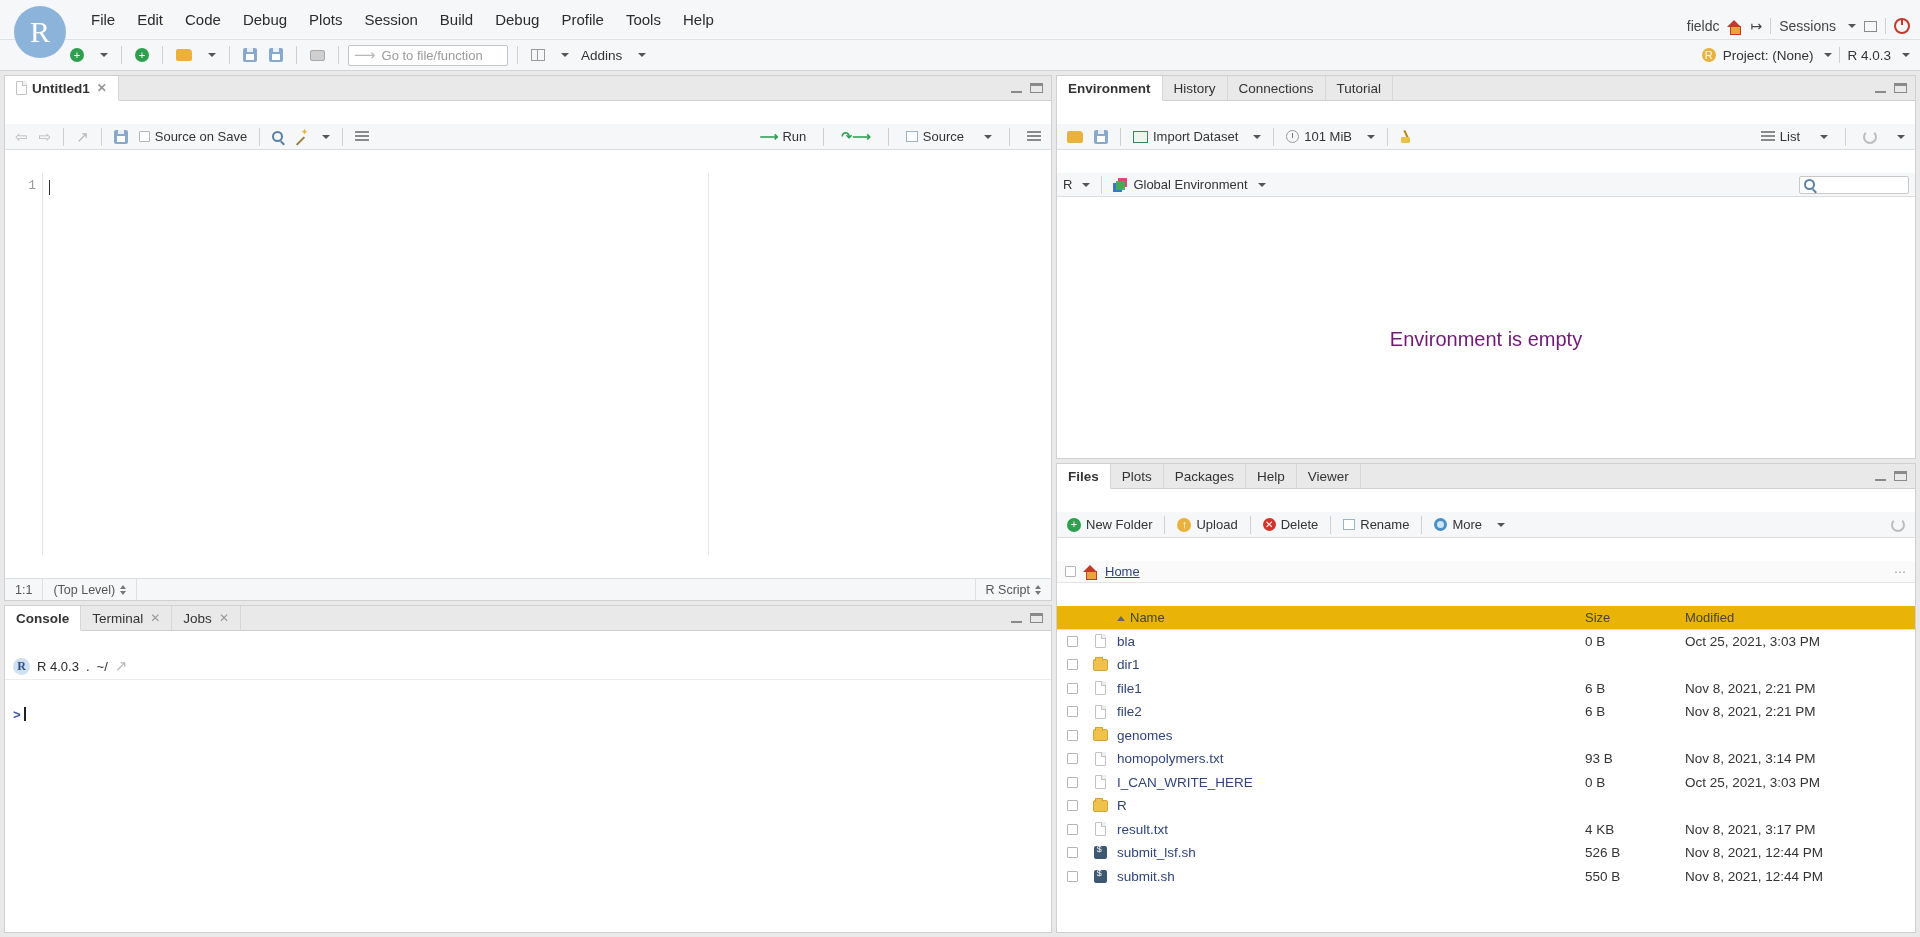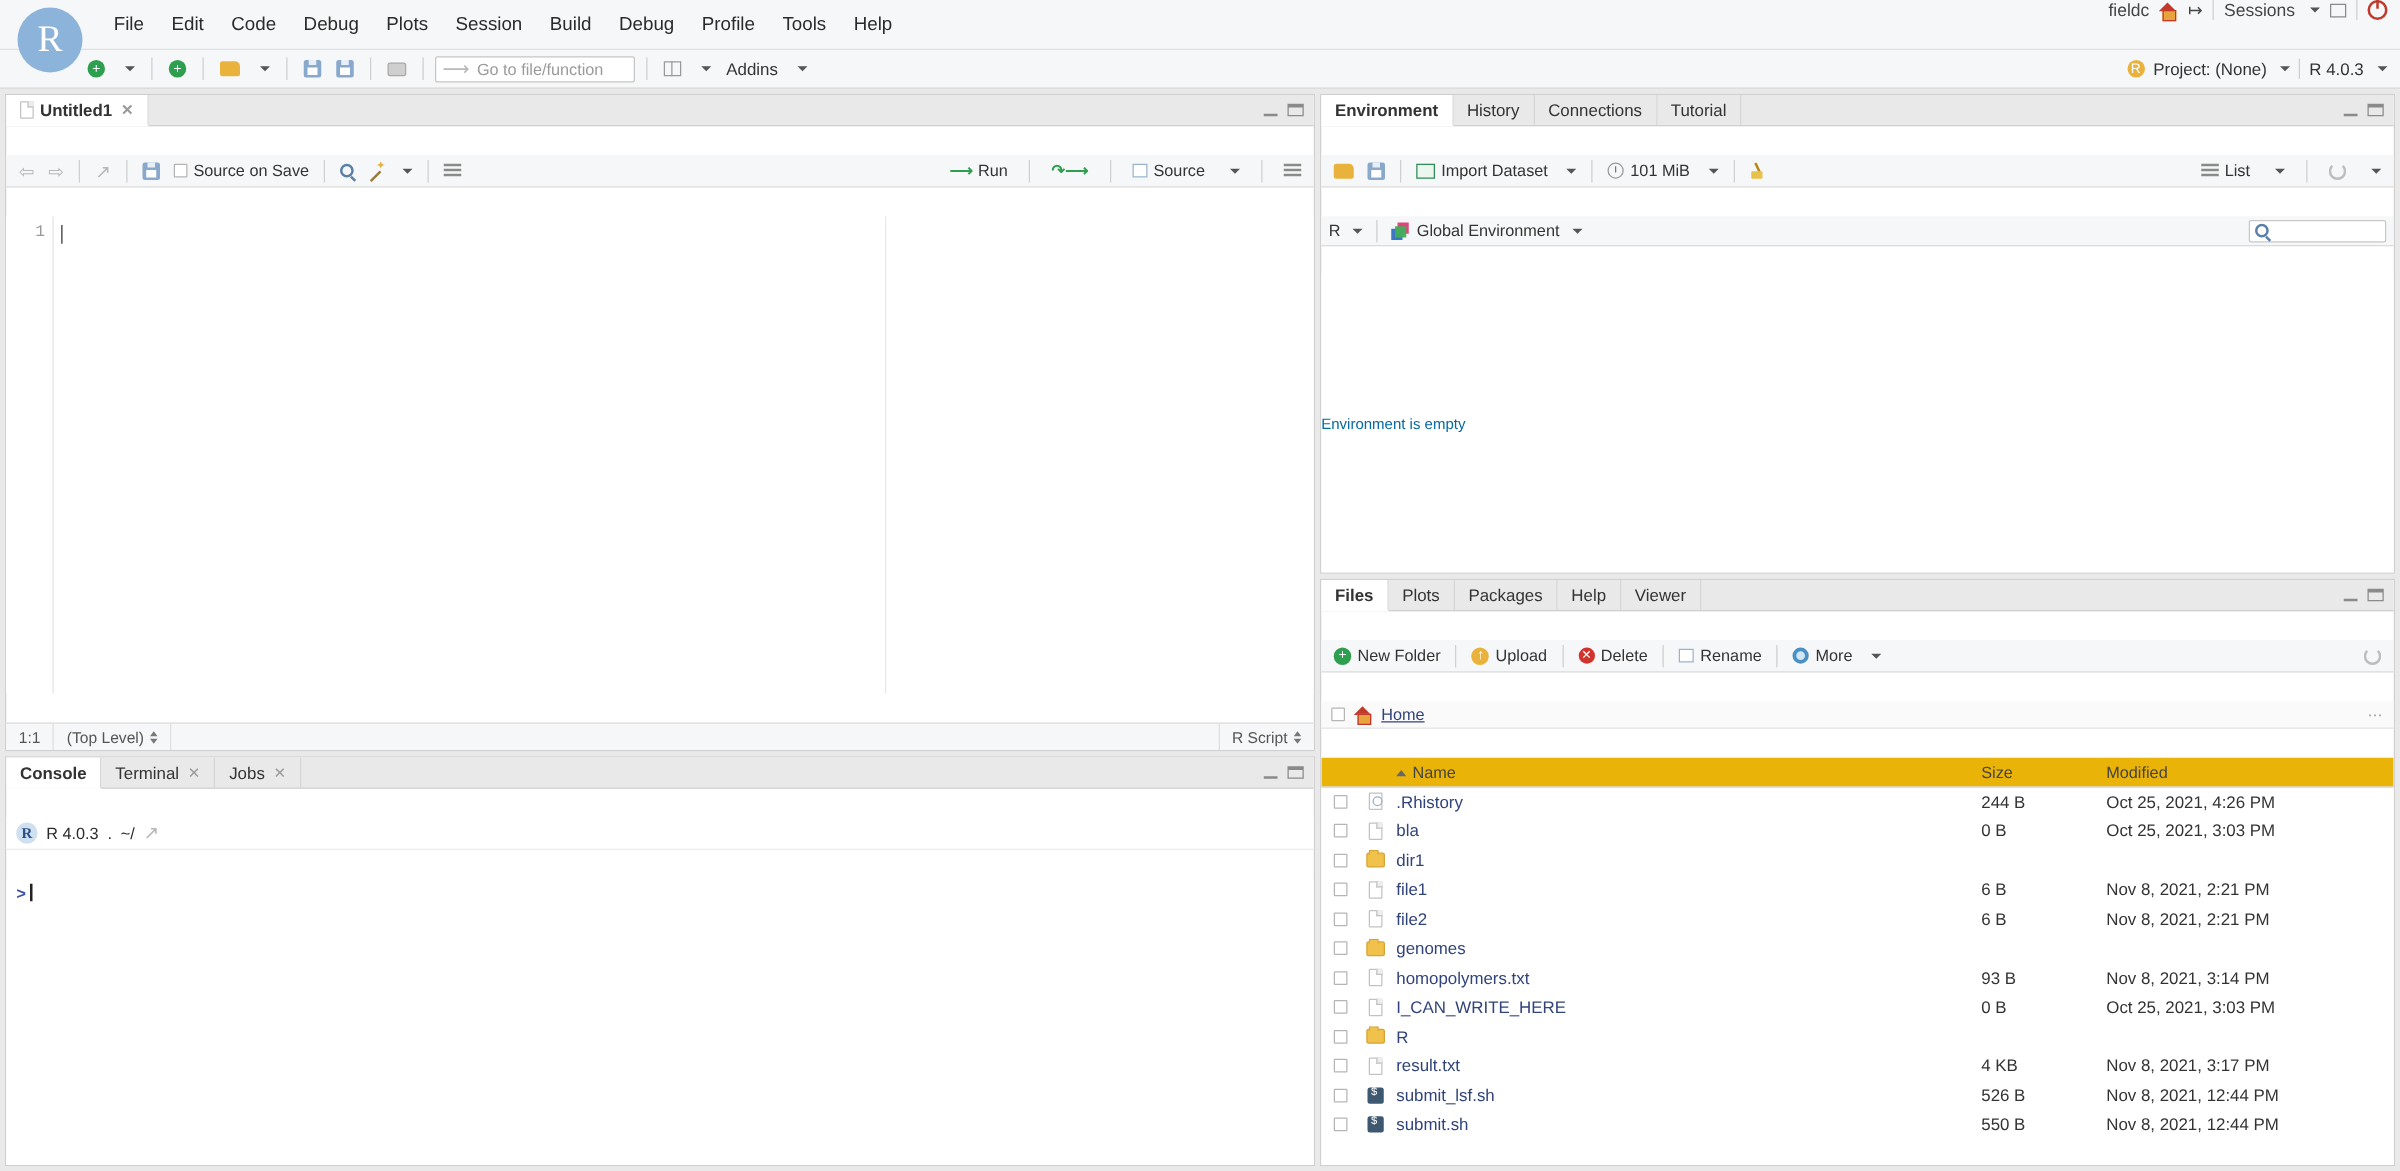--- a/index.html
+++ b/index.html
@@ -30,21 +30,21 @@
     font-size: 30px;
     margin-left: 14px;
     position: absolute; top: 6px; left: 0px;
     z-index: 5;
   }
   .menus { display: flex; margin-left: 80px; }
   .menu-item {
     padding: 3px 11px; font-size: 15px; color: #2b2b2b; cursor: default;
   }
   .menubar-right {
-    position: absolute; right: 10px; top: 0;
+    position: absolute; right: 10px; top: 18px;
     display: flex; align-items: center; gap: 8px; font-size: 14px; color: #444;
   }
   .mb-sep { width:1px; height: 16px; background:#cfcfcf; }
   .power {
     width: 16px; height: 16px; border-radius: 50%;
     border: 2px solid #c0392b; position: relative;
   }
   .power::after {
     content:""; position: absolute; left: 5px; top: -2px; width: 2px; height: 7px; background: #c0392b;
   }
@@ -138,21 +138,21 @@
   
   .env-pane { height: 384px; }
   .env-search {
     height: 24px; background:#f6f7f8; border-bottom:1px solid #dcdcdc; display:flex; align-items:center;
     gap:6px; padding: 0 6px; font-size:13px; flex:none;
   }
   .env-search .sbox {
     margin-left:auto; width: 110px; height:18px; border:1px solid #c8c8c8; background:#fff; border-radius:2px;
     display:flex; align-items:center; padding-left:4px;
   }
-  .env-body { flex:1; display:flex; align-items:center; background:#fff; font-size:12px; color:#0369a1;}
+  .env-body { flex:1; display:flex; align-items:center; justify-content:center; background:#fff; font-size:20px; color:#701a75;}
   .env-cube { width:14px;height:14px;position:relative;display:inline-block;}
   .env-cube span{position:absolute;width:9px;height:9px;}
   .env-cube .a{background:#3b77c4;left:0;top:5px;}
   .env-cube .b{background:#e0457b;left:5px;top:0;}
   .env-cube .c{background:#3fae5a;left:3px;top:3px;opacity:.95;}
 
   
   .files-pane { flex:1; }
   .path-bar {
     height: 22px; background:#fafafa; border-bottom:1px solid #e4e4e4;
@@ -579,31 +579,20 @@
             </div>
             <div class="c-size">Size</div>
             <div class="c-mod">Modified</div>
           </div>
           <div id="file-rows">
               <div class="ftr">
                 <div class="c-chk">
                   <span class="chk"></span>
                 </div>
                 <div class="c-icon">
-                  <span class="ic ic-hist"></span>
-                </div>
-                <div class="c-name">.Rhistory</div>
-                <div class="c-size">244 B</div>
-                <div class="c-mod">Oct 25, 2021, 4:26 PM</div>
-              </div>
-              <div class="ftr">
-                <div class="c-chk">
-                  <span class="chk"></span>
-                </div>
-                <div class="c-icon">
                   <span class="ic ic-file"></span>
                 </div>
                 <div class="c-name">bla</div>
                 <div class="c-size">0 B</div>
                 <div class="c-mod">Oct 25, 2021, 3:03 PM</div>
               </div>
               <div class="ftr">
                 <div class="c-chk">
                   <span class="chk"></span>
                 </div>

